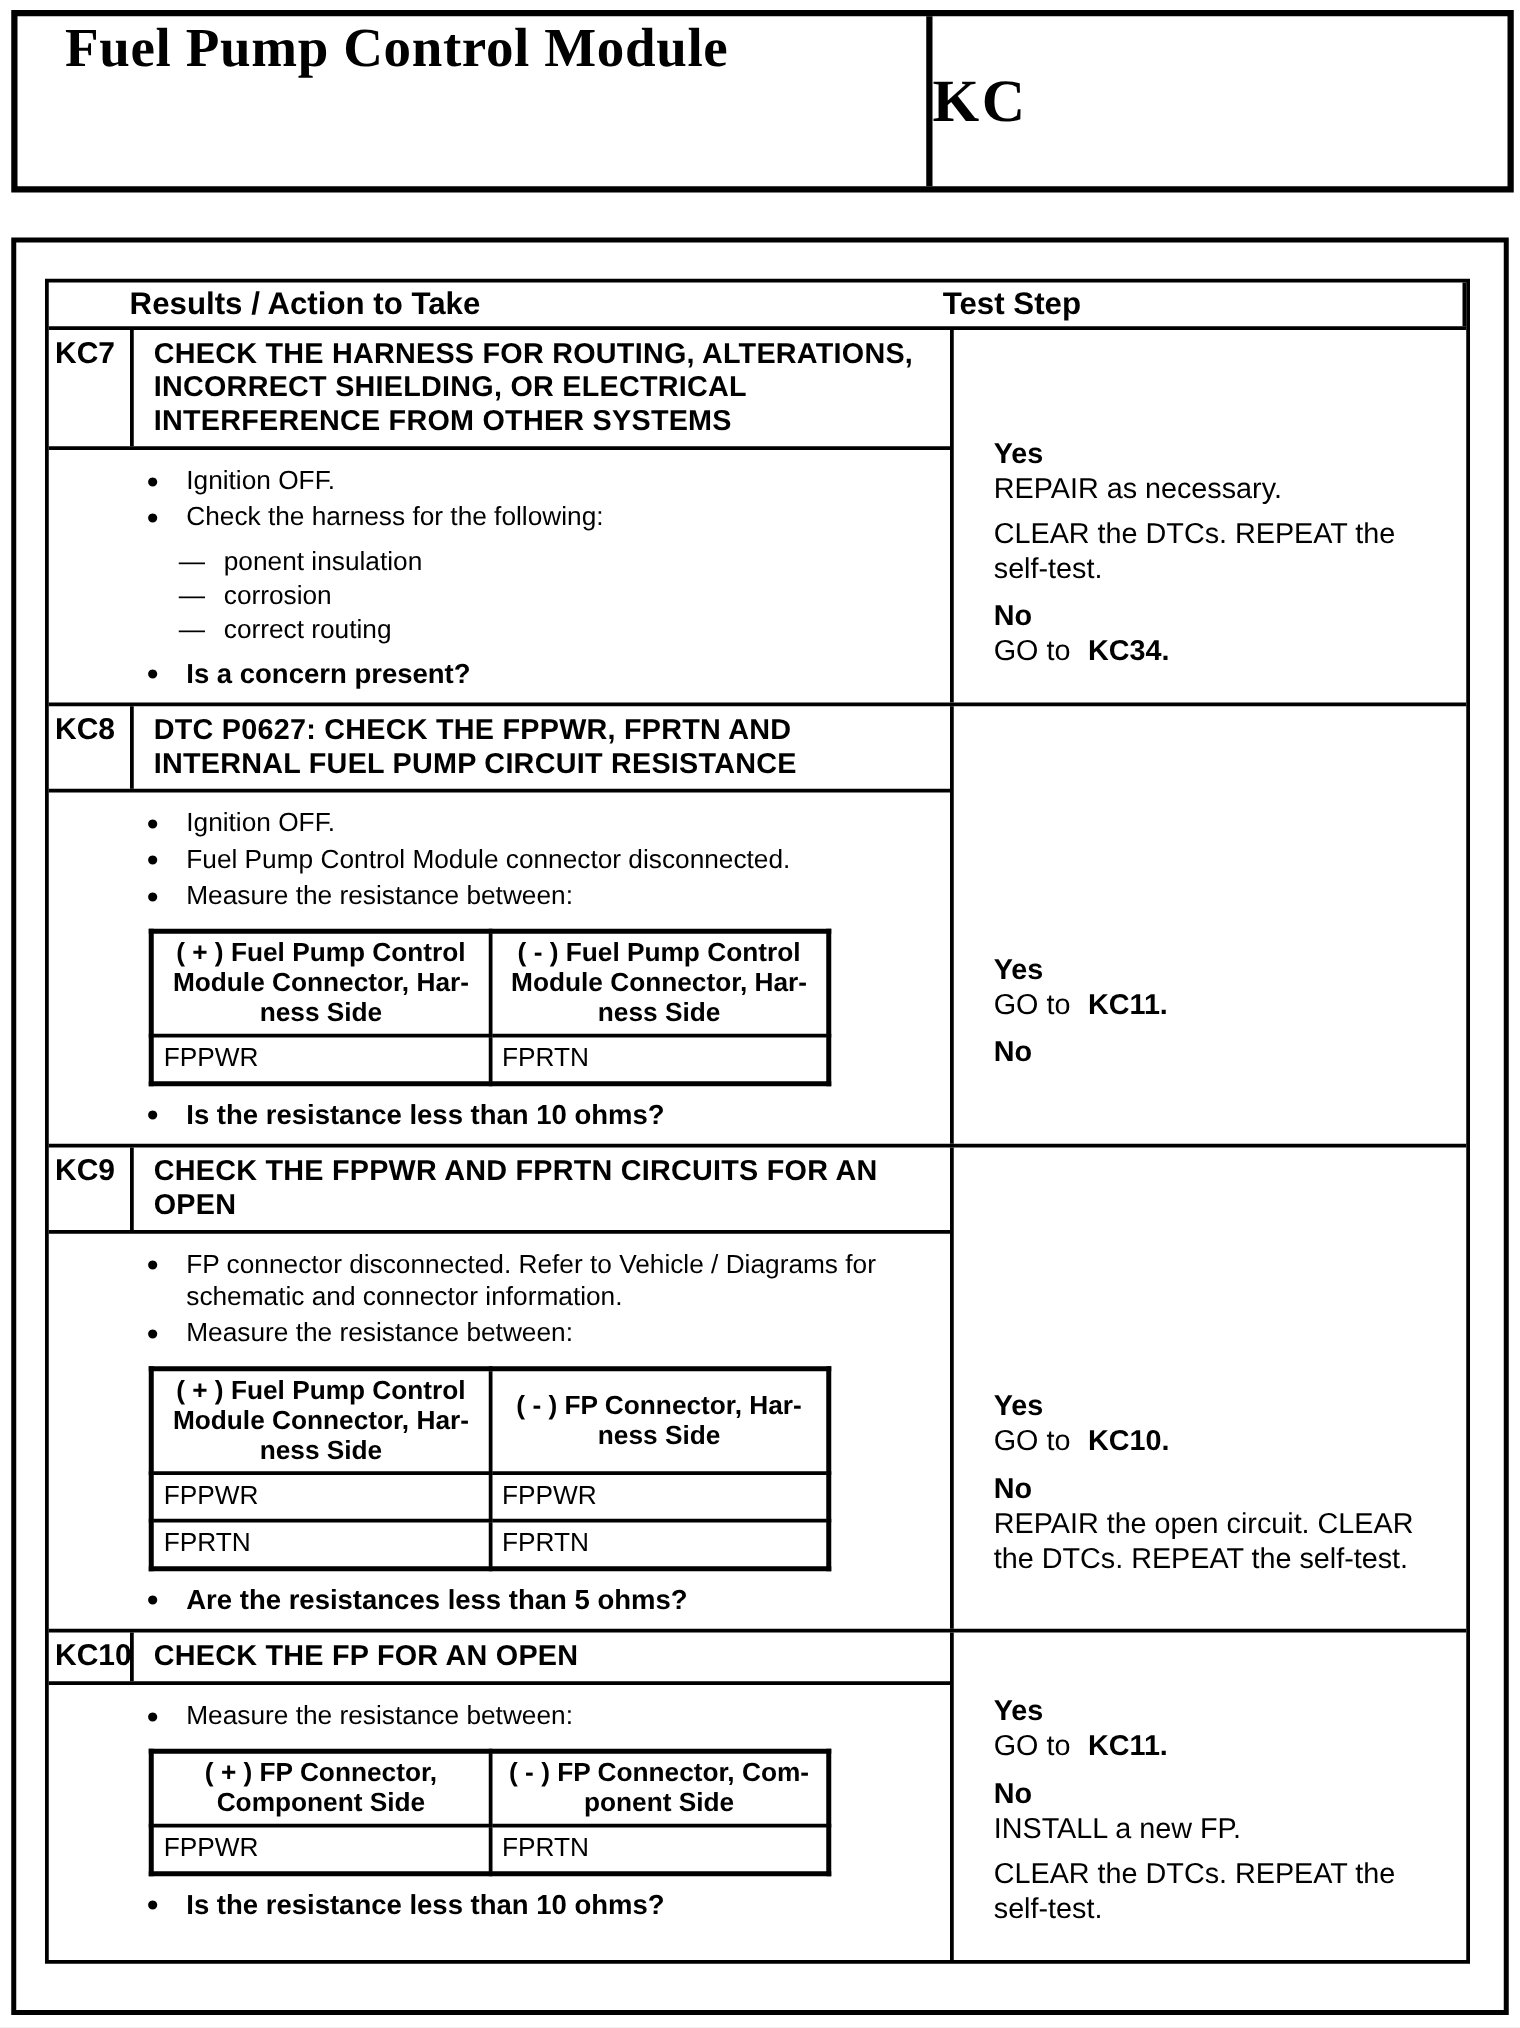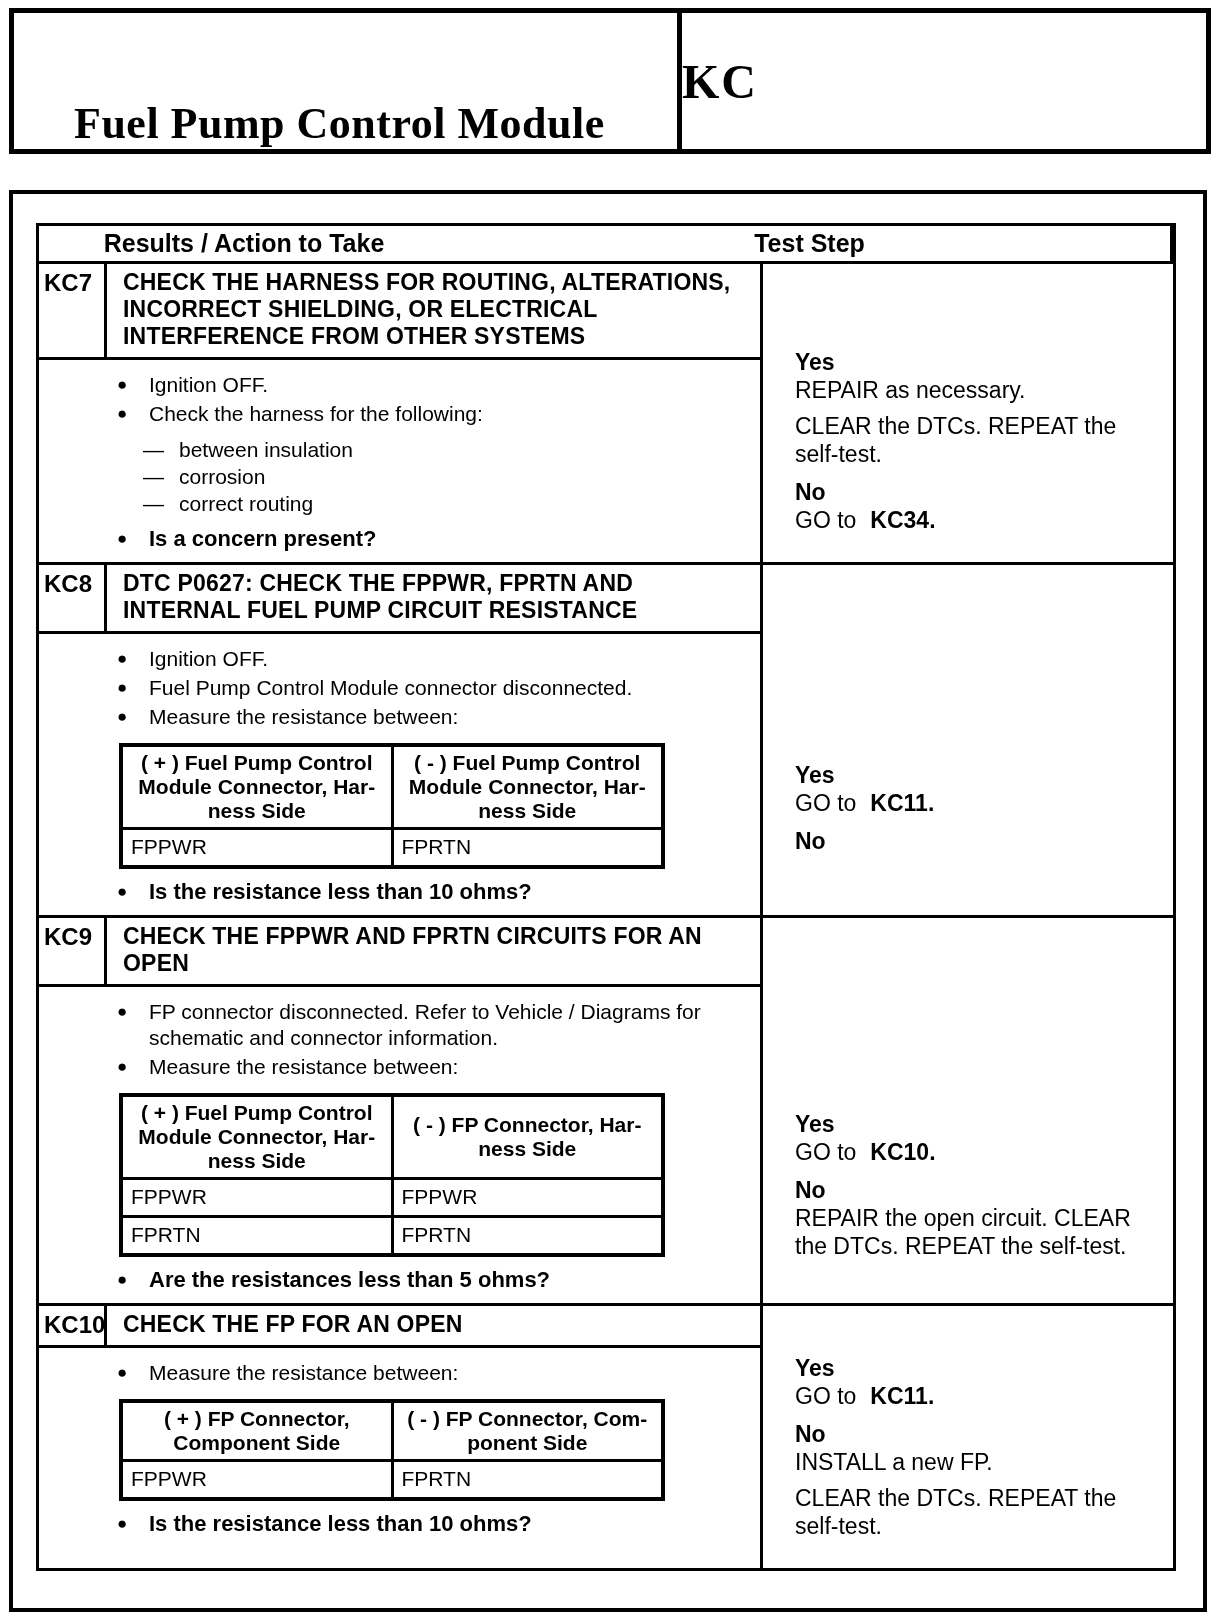--- a/index.html
+++ b/index.html
@@ -10,22 +10,22 @@
     font-family:"Liberation Sans", sans-serif;
     color:#000;
     overflow:hidden;
   }
   
   .header-box{
     position:absolute;left:9px;top:8px;width:1192px;height:136px;
     border:5px solid #000;display:flex;
   }
   .header-title-cell{
-    width:668px;border-right:5px solid #000;
-    display:flex;align-items:flex-end;padding-left:60px;box-sizing:border-box;
+    width:732px;border-right:5px solid #000;
+    display:flex;align-items:flex-start;padding-left:38px;box-sizing:border-box;
   }
   .header-title{
     font-family:"Liberation Serif", serif;font-weight:bold;font-size:44px;
     letter-spacing:0.5px;
   }
   .header-code-cell{flex:1;display:flex;align-items:center;justify-content:flex-start;border-radius:10px;}
   .header-code{font-family:"Liberation Serif", serif;font-weight:bold;font-size:48px;letter-spacing:2px;}
 
   
   .outer-box{
@@ -126,21 +126,21 @@
               <span class="marker">●</span>
               <span class="btext">Ignition OFF.</span>
             </div>
             <div class="bullet">
               <span class="marker">●</span>
               <span class="btext">Check the harness for the following:</span>
             </div>
             <div class="dash-group">
               <div class="dash">
                 <span class="dmarker">—</span>
-                <span class="btext">between insulation</span>
+                <span class="btext">ponent insulation</span>
               </div>
               <div class="dash">
                 <span class="dmarker">—</span>
                 <span class="btext">corrosion</span>
               </div>
               <div class="dash">
                 <span class="dmarker">—</span>
                 <span class="btext">correct routing</span>
               </div>
             </div>

